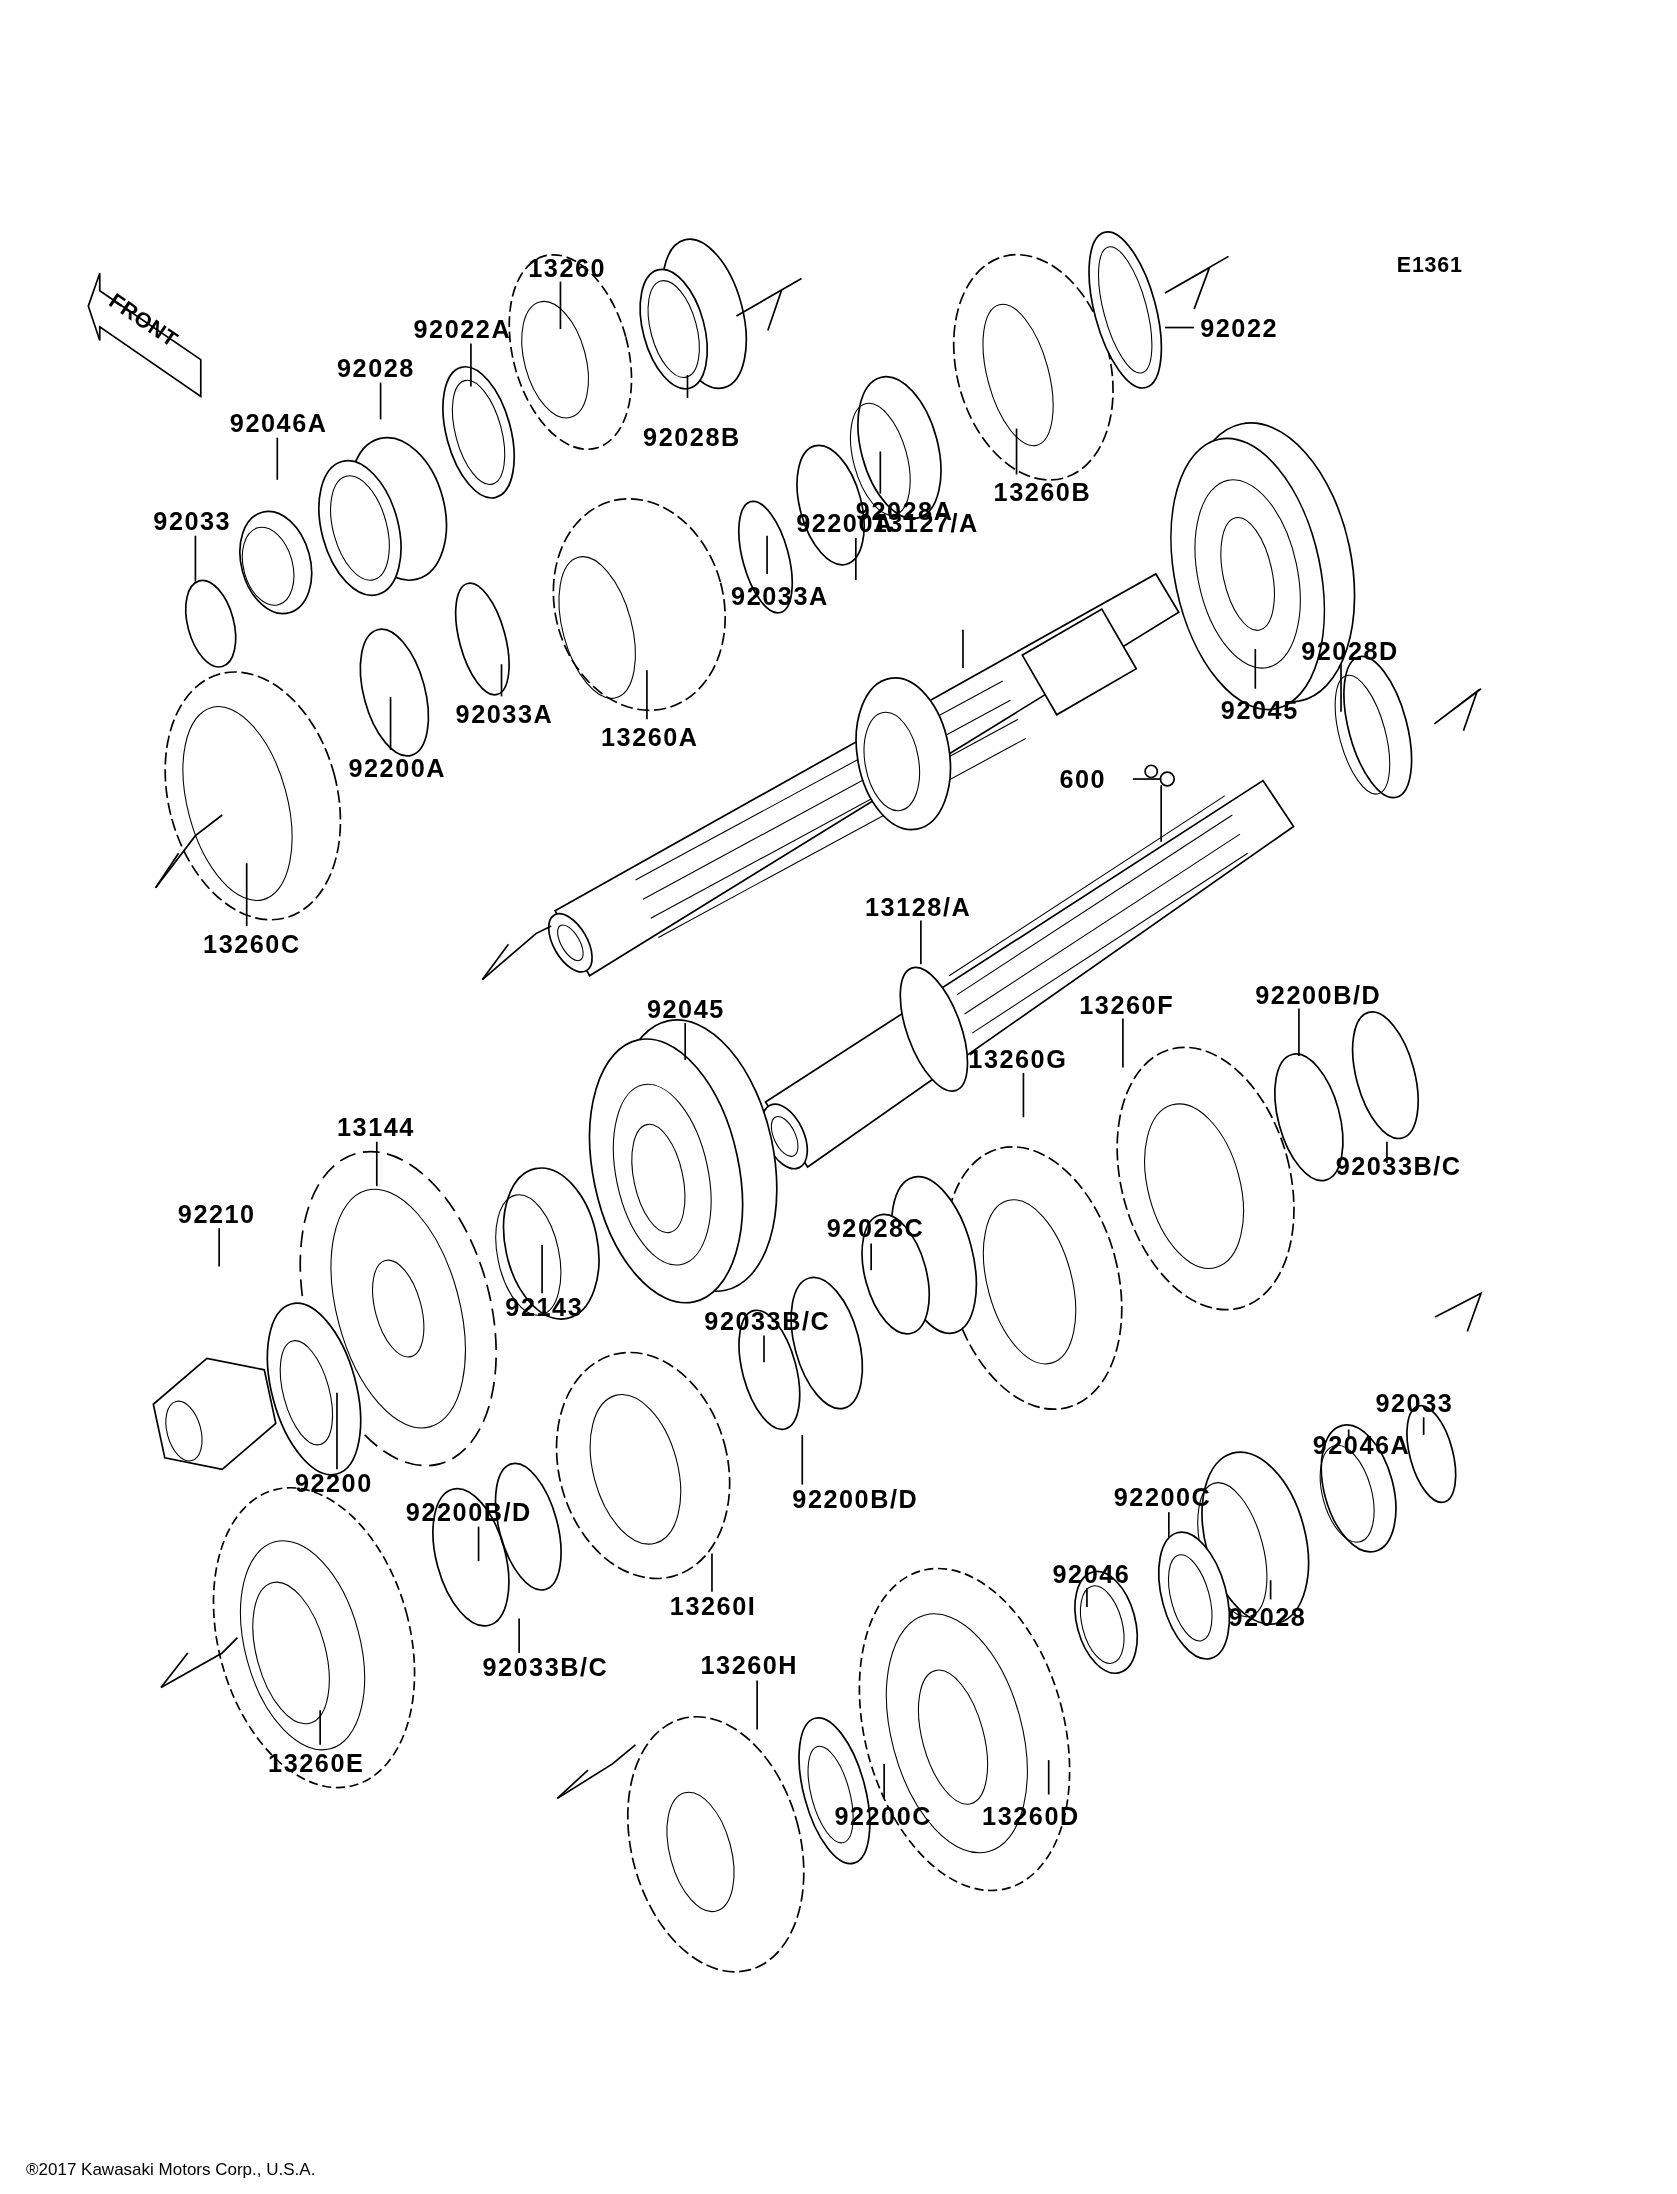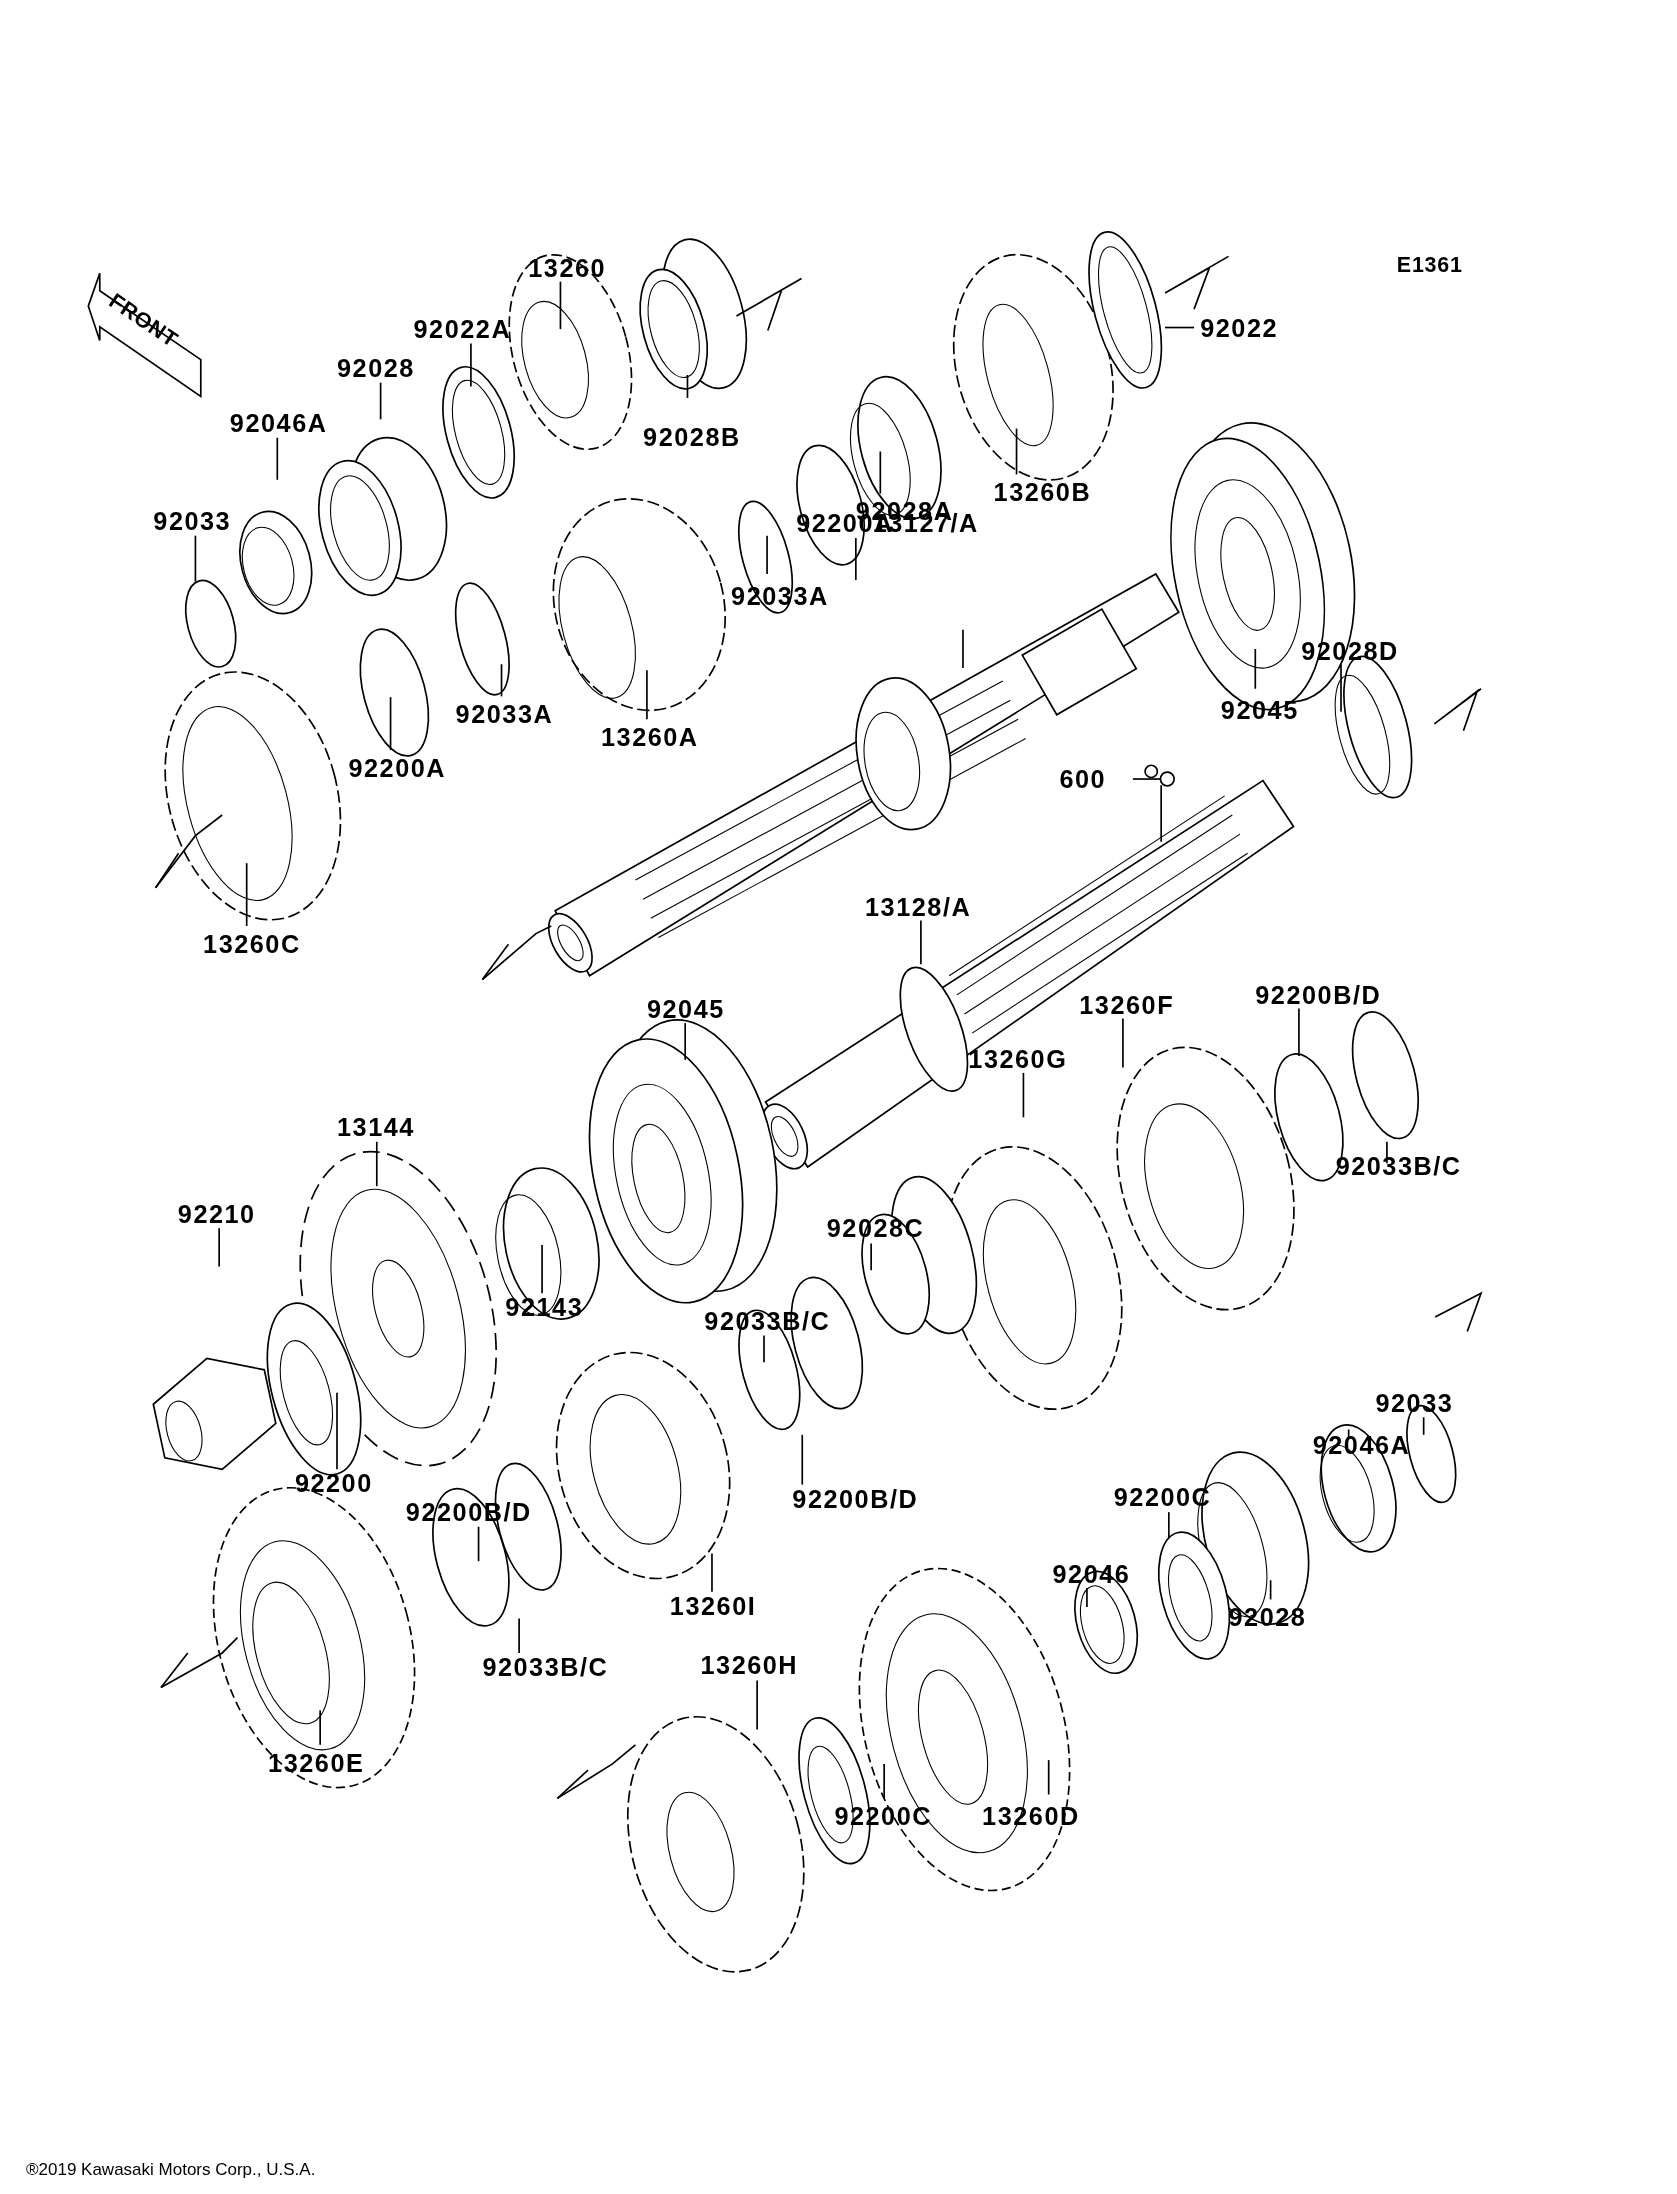--- a/index.html
+++ b/index.html
@@ -329,15 +329,15 @@
     <text class="lbl" x="875" y="2110">13260I</text>
     <text class="lbl" x="1605" y="2125">92028</text>
     <text class="lbl" x="630" y="2190">92033B/C</text>
     <text class="lbl" x="915" y="2188">13260H</text>
     <text class="lbl" x="350" y="2315">13260E</text>
     <text class="lbl" x="1090" y="2385">92200C</text>
     <text class="lbl" x="1283" y="2385">13260D</text>
   </g>
 </svg>
 
-<div id="copyright">®2019 Kawasaki Motors Corp., U.S.A.</div>
+<div id="copyright">®2017 Kawasaki Motors Corp., U.S.A.</div>
 </div>
 
 
 </body></html>

